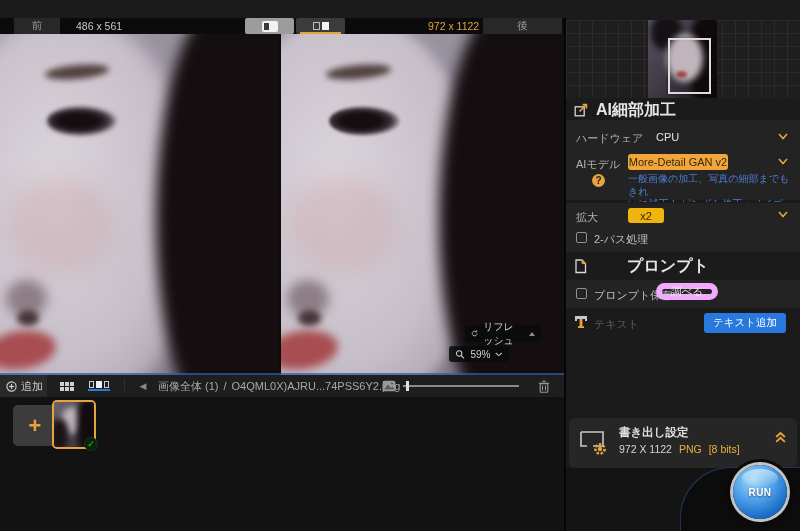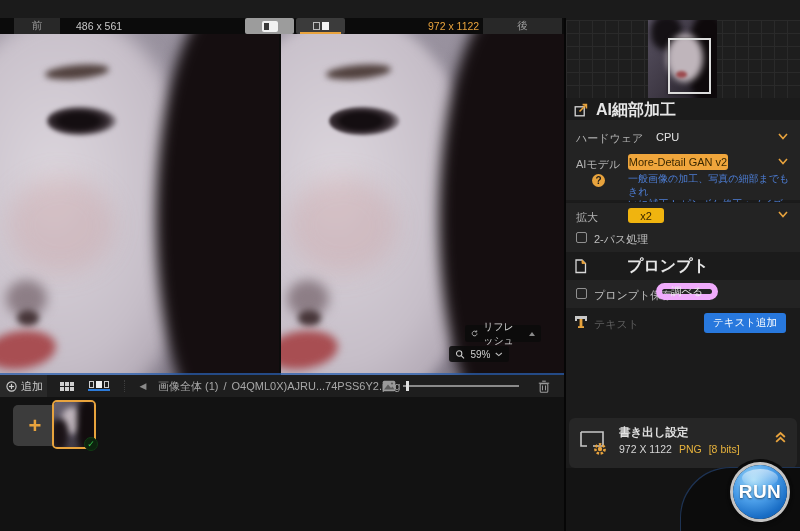--- a/index.html
+++ b/index.html
@@ -146,21 +146,21 @@
   .collapse-btn { position:absolute; right:10px; top:13px; cursor:pointer; }
 
   .run-area { top:450px; left:0; right:0; bottom:0; background:#141414; }
   .run-cradle { position:absolute; right:0; bottom:0; width:120px; height:64px; background:#0c0c0c; border-top-left-radius:50px; box-shadow:inset 1px 1px 0 rgba(58,110,190,.4); }
   .run-btn { position:absolute; right:13px; top:-3px; width:54px; height:54px; border-radius:50%; cursor:pointer;
              background:radial-gradient(circle at 38% 28%,#9fd9f7 0%,#4da0ea 40%,#1a6ec6 72%,#0d4f9a 100%);
              box-shadow:0 0 0 3px #c4c4c4, 0 0 0 6px #0a0a0a, 0 2px 6px rgba(0,0,0,.8);
              display:flex; align-items:center; justify-content:center; }
   .run-btn::before { content:""; position:absolute; left:16%; top:7%; width:68%; height:34%; border-radius:50%;
              background:linear-gradient(rgba(255,255,255,.55),rgba(255,255,255,0)); }
-  .run-label { position:relative; color:#fff; font-weight:bold; font-size:19px; letter-spacing:.5px; text-shadow:0 1px 2px rgba(0,0,0,.5); }
+  .run-label { position:relative; color:#fff; font-weight:bold; font-size:10px; letter-spacing:.5px; text-shadow:0 1px 2px rgba(0,0,0,.5); }
 </style>
 </head>
 <body>
 
 <div class="app">
 
 
   <div class="body">
 
     <div class="main">

